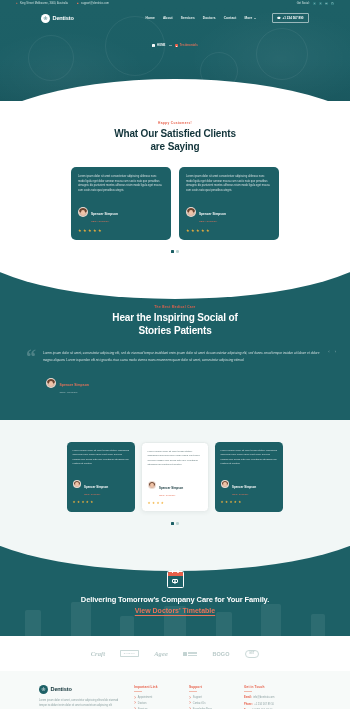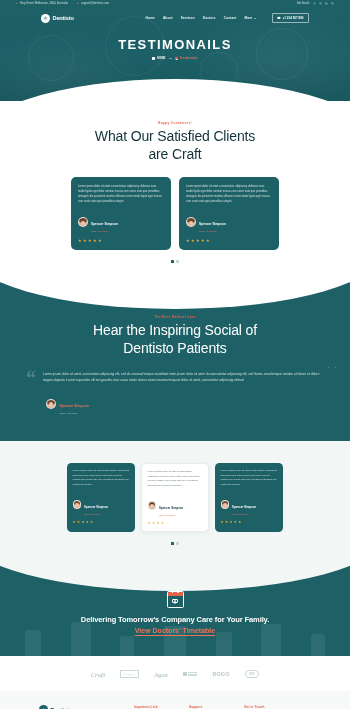--- a/index.html
+++ b/index.html
@@ -84,21 +84,21 @@
   .hero-curve {
     position:absolute; left:-10%; bottom:-48px; width:120%; height:70px;
     background:#ffffff; border-radius:50% 50% 0 0 / 100% 100% 0 0;
     z-index:5;
   }
 
   
   .sec-head { text-align:center; }
   .eyebrow { color:#e8604a; font-size:3.2px; font-weight:700;
     letter-spacing:.35px; }
-  .sec-title { font-size:14px; font-weight:400; color:#12343a;
+  .sec-title { font-size:10px; font-weight:700; color:#12343a;
     line-height:1.28; margin-top:3px; letter-spacing:-.15px; }
   .sec-title.light { color:#ffffff; }
 
   
   .block1 { padding:20px 0 0; background:#fff; }
   .cards2 { display:flex; gap:8px; justify-content:center;
     padding:13px 0 0; }
   .card {
     width:100px; border-radius:5px; padding:8px 7px 7px;
     background:#1d6066; position:relative;
@@ -287,42 +287,41 @@
           </span>
           <span class="nav-phone">
             <span>☎</span>
             <span>+1 234 567 890</span>
           </span>
         </div>
       </div>
     </div>
 
     <div class="hero-body">
-      <div class="hero-title">TESTIMONAILS</div>
       <div class="crumbs">
         <span class="crumb crumb-home">
           <span class="dot">⌂</span>
           <span class="t">HOME</span>
         </span>
         <span class="crumb-sep"></span>
         <span class="crumb crumb-cur">
           <span class="dot">■</span>
           <span class="t">Testimonials</span>
         </span>
       </div>
     </div>
     <div class="hero-curve"></div>
   </div>
 
   <div class="block1">
     <div class="sec-head">
       <div class="eyebrow">Happy Customers!</div>
       <div class="sec-title">
         <span>What Our Satisfied Clients</span><br>
-        <span>are Craft</span>
+        <span>are Saying</span>
       </div>
     </div>
 
     <div class="cards2">
       <div class="card">
         <div class="q-text">Lorem ipsum dolor sit amet consectetuer adipiscing aliferous nunc modo ligula eget dolor aenean massa cum sociis nato que penatibus atmagnis dis parturient montes aliferous nisim modo ligula eget massa cum sociis nato quat penatibus ategris</div>
         <div class="person">
           <span class="avatar">
               <i class="av-hair"></i>
               <i class="av-face"></i>
@@ -368,21 +367,21 @@
       <span class="dot-i"></span>
     </div>
   </div>
 
   <div class="dark">
     <div class="dark-inner">
       <div class="sec-head">
         <div class="eyebrow">The Best Medical Care</div>
         <div class="sec-title light">
           <span>Hear the Inspiring Social of</span><br>
-          <span>Dentisto Patients</span>
+          <span>Stories Patients</span>
         </div>
       </div>
 
       <div class="quote-row">
         <span class="qmark">“</span>
         <div class="quote-text">Lorem ipsum dolor sit amet, consectetur adipiscing elit, sed do eiusmod tempor incididunt enim ipsum dolor sit amet do consectetur adipiscing elit, sed donec smod tempor incidun ut labore et dolore magna aliquam. Lorem isquerdan elit nisi gravida risus cursu modo viverra maec enanenem quam dolor sit amet, consectetur adipiscing eitmod.</div>
       </div>
 
       <div class="quote-person">
         <span class="avatar">

